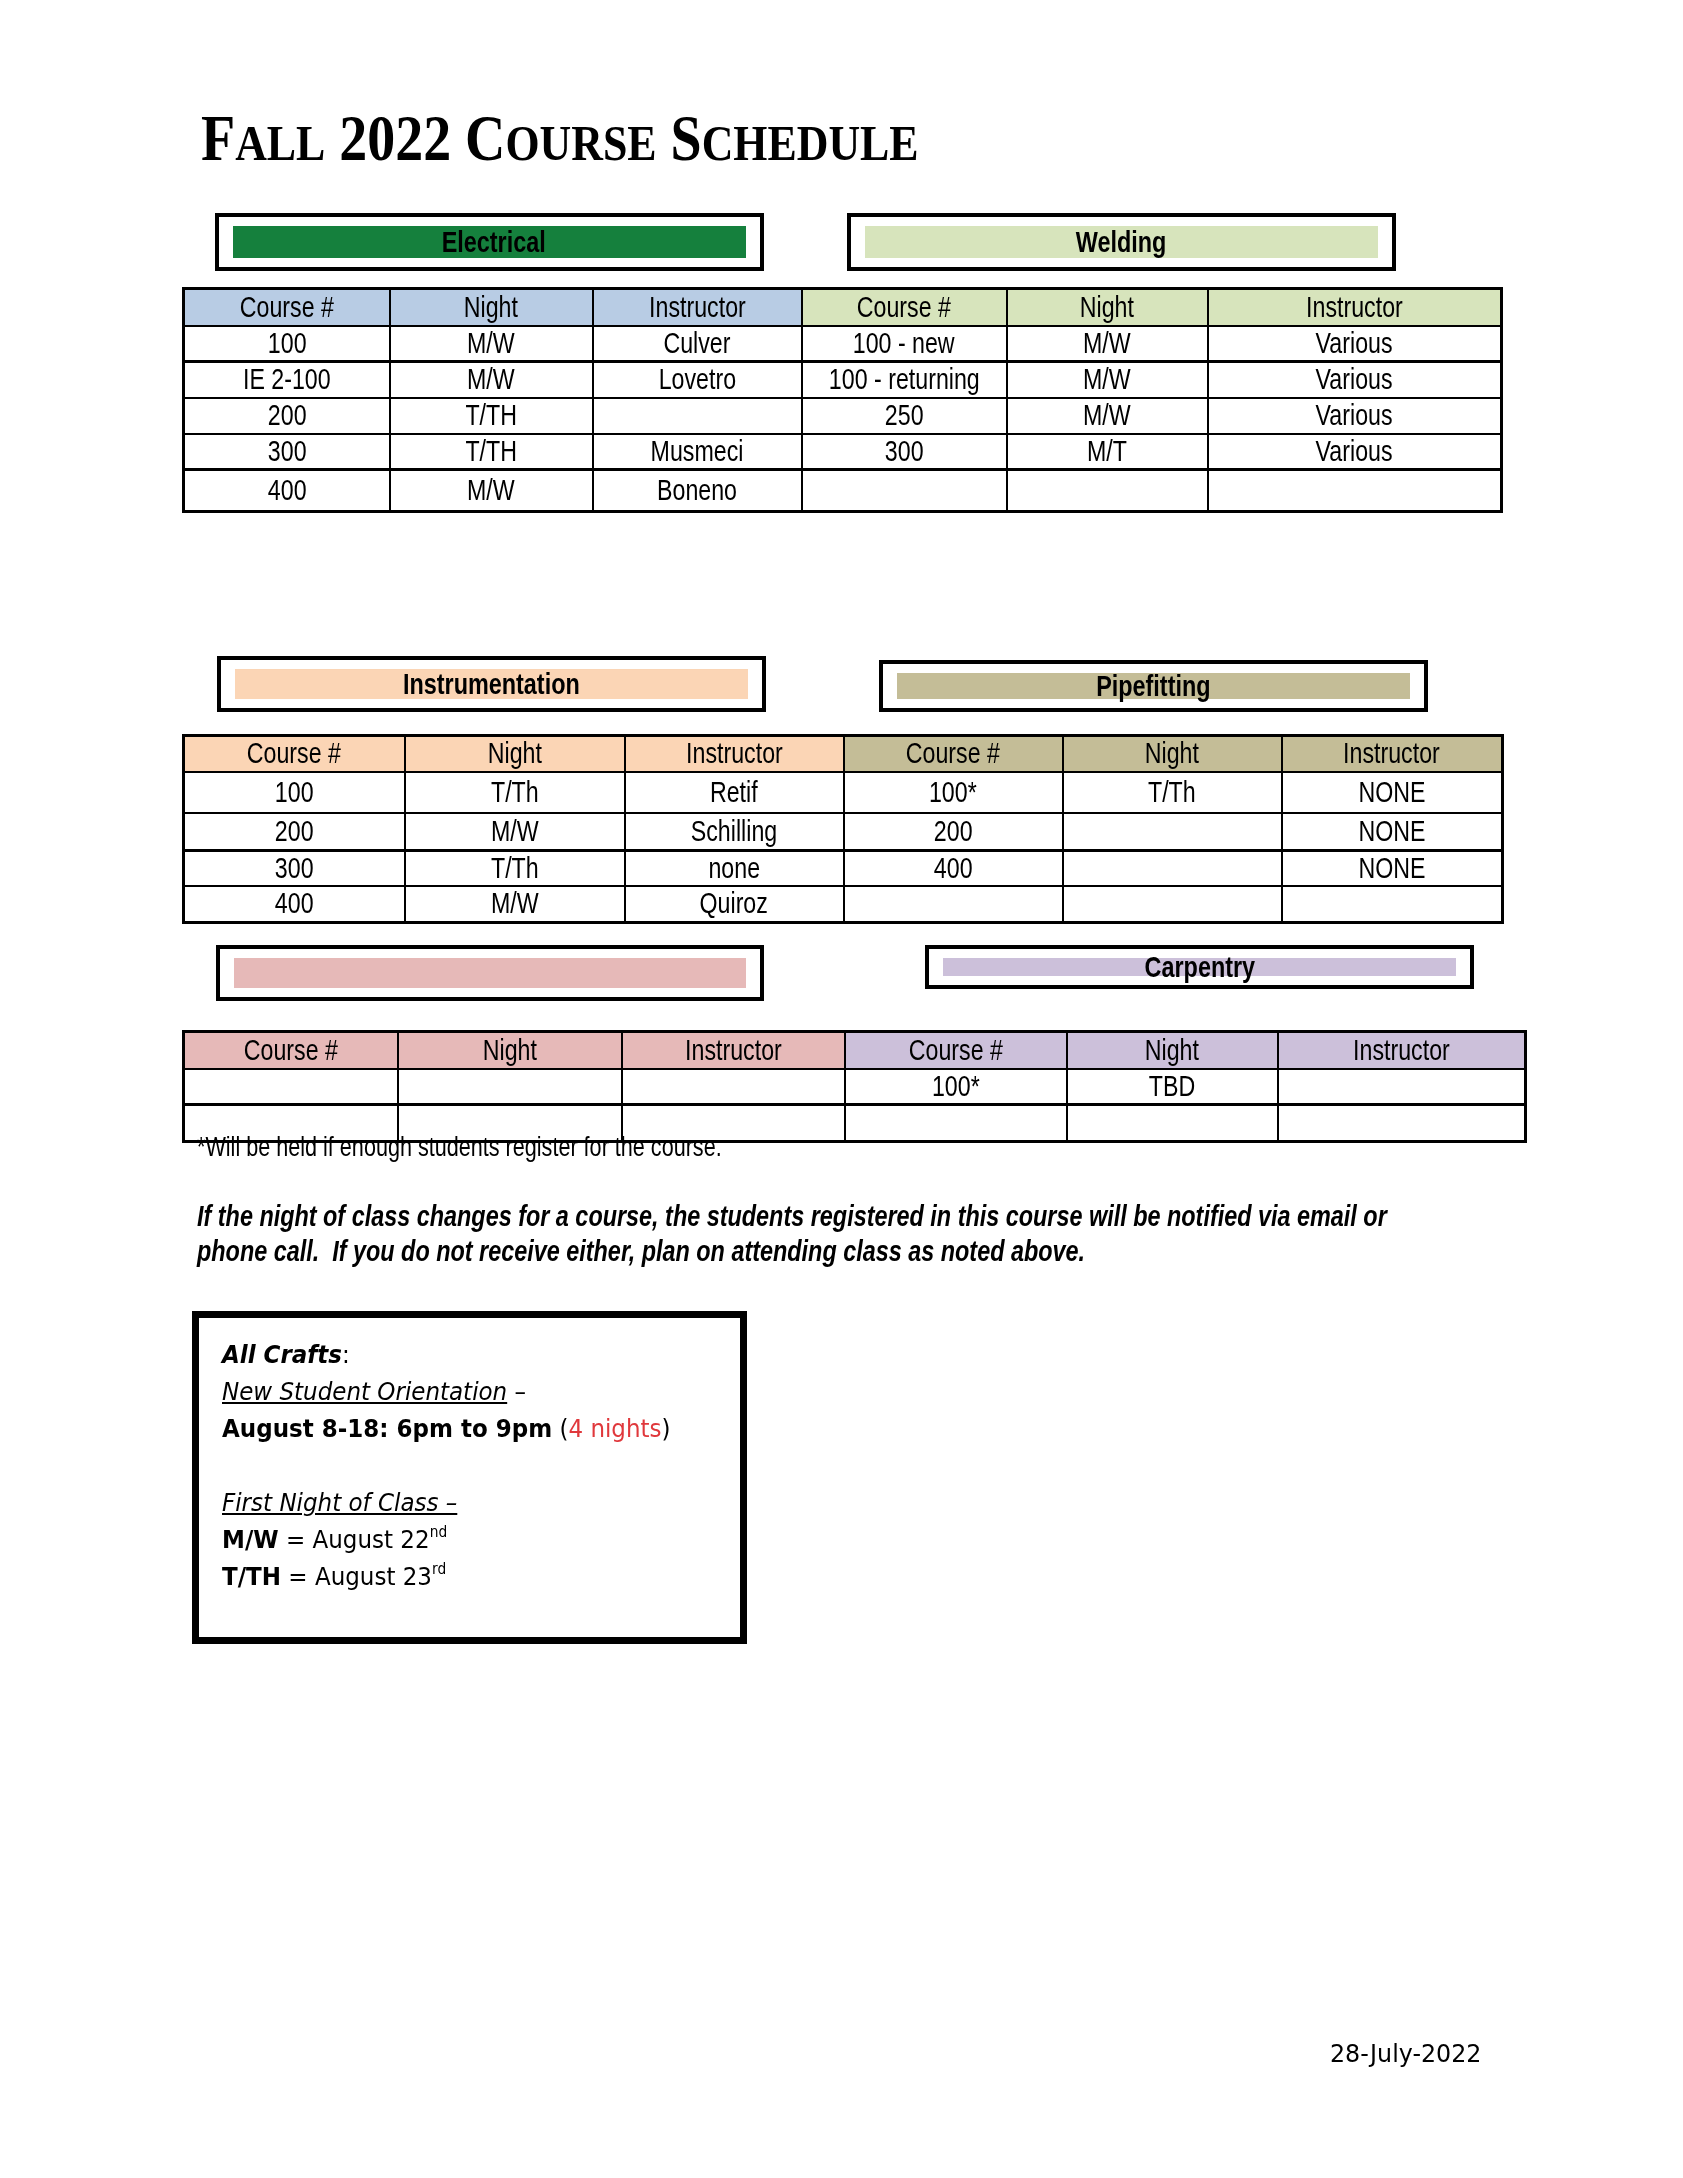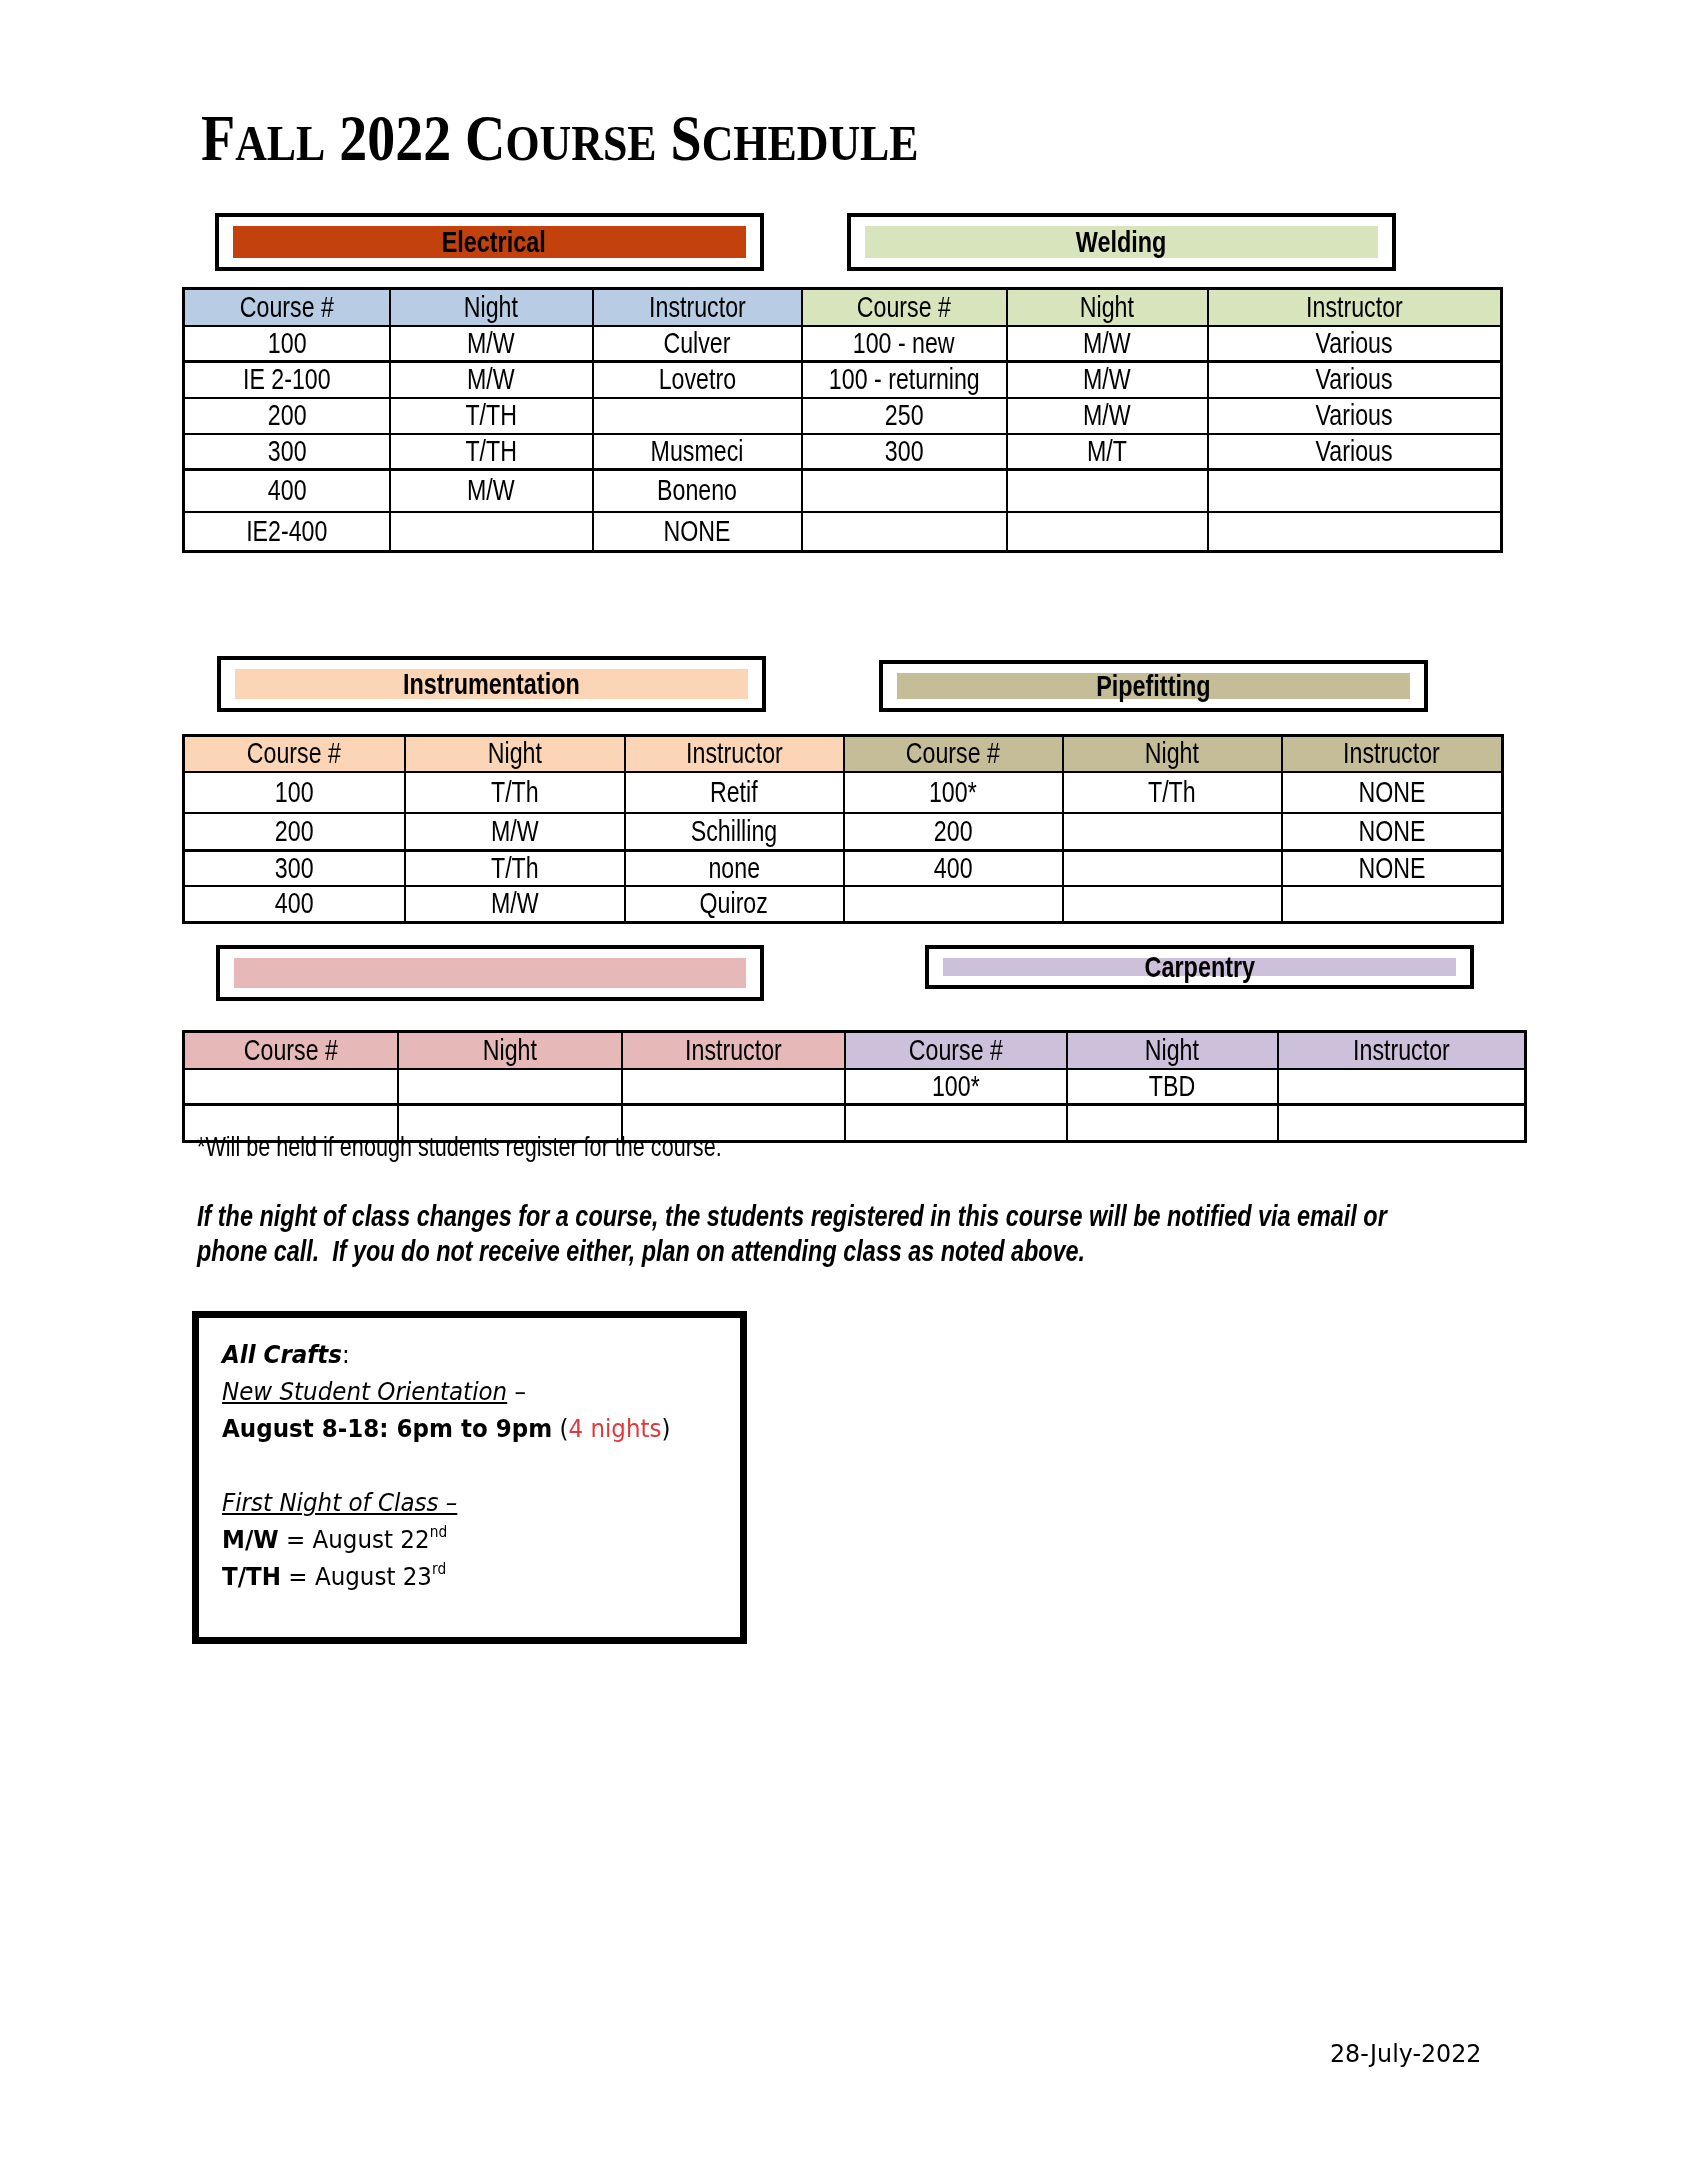--- a/index.html
+++ b/index.html
@@ -28,21 +28,21 @@
 <body>
 
 <div class="abs title">
   <span>F</span><span class="sc">ALL</span>
   <span>2022</span>
   <span>C</span><span class="sc">OURSE</span>
   <span>S</span><span class="sc">CHEDULE</span>
 </div>
 
 <div class="craft-box" style="left:215px; top:213px; width:549px; height:58px;">
-  <div class="craft-fill" style="background:#c2410c;padding-left:8px;">
+  <div class="craft-fill" style="background:#15803d;padding-left:8px;">
     <span class="craft-label">Electrical</span>
   </div>
 </div>
 <div class="craft-box" style="left:847px; top:213px; width:549px; height:58px;">
   <div class="craft-fill" style="background:#d7e4bc;">
     <span class="craft-label">Welding</span>
   </div>
 </div>
 
 <table class="sched" style="left:182px; top:287px; width:1318px;">
@@ -96,28 +96,20 @@
     <td><span class="cx">Various</span></td>
   </tr>
   <tr style="height:42px;" class="thick-top">
     <td><span class="cx">400</span></td>
     <td><span class="cx">M/W</span></td>
     <td><span class="cx">Boneno</span></td>
     <td><span class="cx"></span></td>
     <td><span class="cx"></span></td>
     <td><span class="cx"></span></td>
   </tr>
-  <tr style="height:40px;">
-    <td><span class="cx">IE2-400</span></td>
-    <td><span class="cx"></span></td>
-    <td><span class="cx">NONE</span></td>
-    <td><span class="cx"></span></td>
-    <td><span class="cx"></span></td>
-    <td><span class="cx"></span></td>
-  </tr>
 </tbody>
   </table>
 
 <div class="craft-box" style="left:217px; top:656px; width:549px; height:56px;">
   <div class="craft-fill" style="background:#fbd5b5;">
     <span class="craft-label">Instrumentation</span>
   </div>
 </div>
 <div class="craft-box" style="left:879px; top:660px; width:549px; height:52px;">
   <div class="craft-fill" style="background:#c4bd97;">

